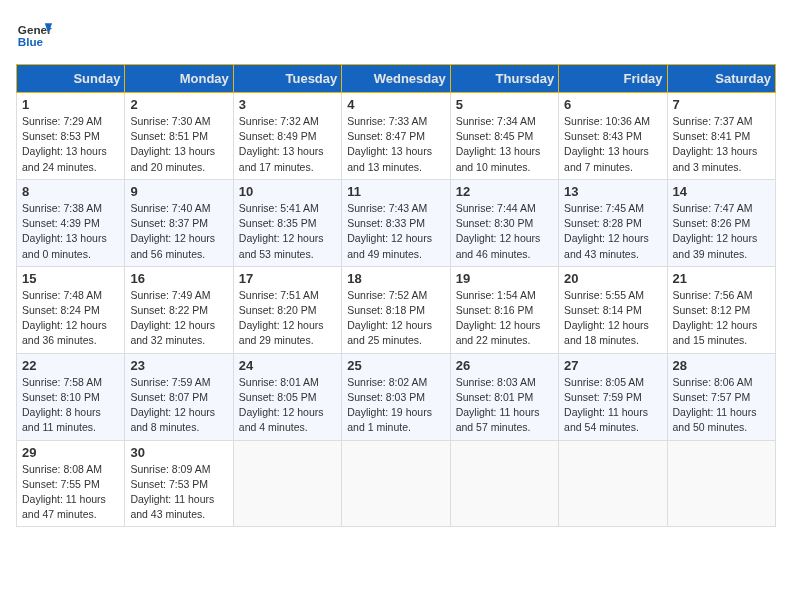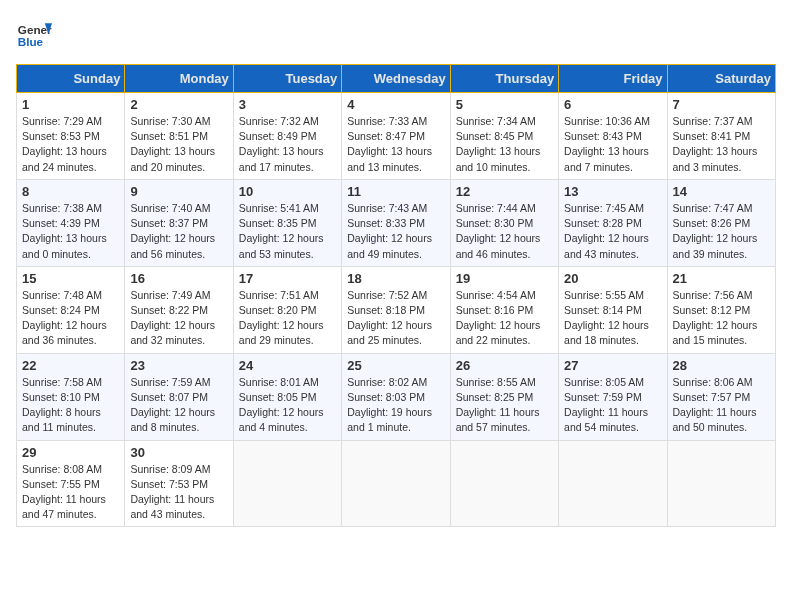--- a/index.html
+++ b/index.html
@@ -251,21 +251,21 @@
         <span class="day-num">18</span>
         <div class="day-info">
           <span>Sunrise: 7:52 AM</span><br>
           <span>Sunset: 8:18 PM</span><br>
           <span>Daylight: 12 hours and 25 minutes.</span>
         </div>
       </td>
         <td>
         <span class="day-num">19</span>
         <div class="day-info">
-          <span>Sunrise: 4:54 AM</span><br>
+          <span>Sunrise: 1:54 AM</span><br>
           <span>Sunset: 8:16 PM</span><br>
           <span>Daylight: 12 hours and 22 minutes.</span>
         </div>
       </td>
         <td>
         <span class="day-num">20</span>
         <div class="day-info">
           <span>Sunrise: 5:55 AM</span><br>
           <span>Sunset: 8:14 PM</span><br>
           <span>Daylight: 12 hours and 18 minutes.</span>
@@ -309,22 +309,22 @@
         <span class="day-num">25</span>
         <div class="day-info">
           <span>Sunrise: 8:02 AM</span><br>
           <span>Sunset: 8:03 PM</span><br>
           <span>Daylight: 19 hours and 1 minute.</span>
         </div>
       </td>
         <td>
         <span class="day-num">26</span>
         <div class="day-info">
-          <span>Sunrise: 8:55 AM</span><br>
-          <span>Sunset: 8:25 PM</span><br>
+          <span>Sunrise: 8:03 AM</span><br>
+          <span>Sunset: 8:01 PM</span><br>
           <span>Daylight: 11 hours and 57 minutes.</span>
         </div>
       </td>
         <td>
         <span class="day-num">27</span>
         <div class="day-info">
           <span>Sunrise: 8:05 AM</span><br>
           <span>Sunset: 7:59 PM</span><br>
           <span>Daylight: 11 hours and 54 minutes.</span>
         </div>

